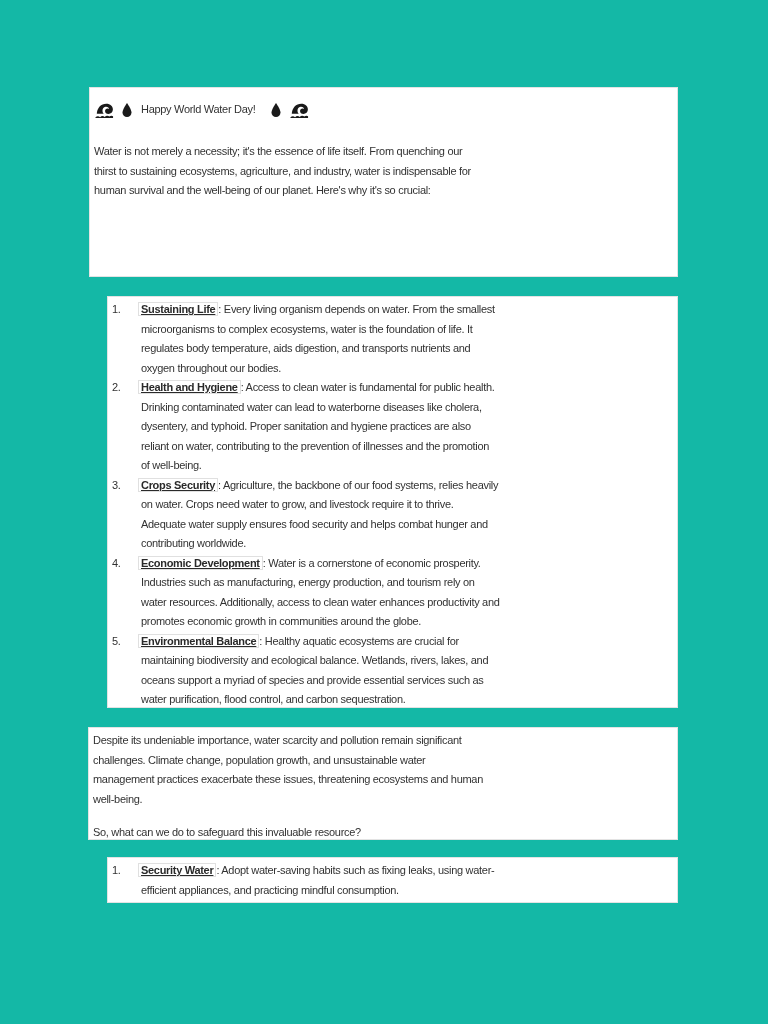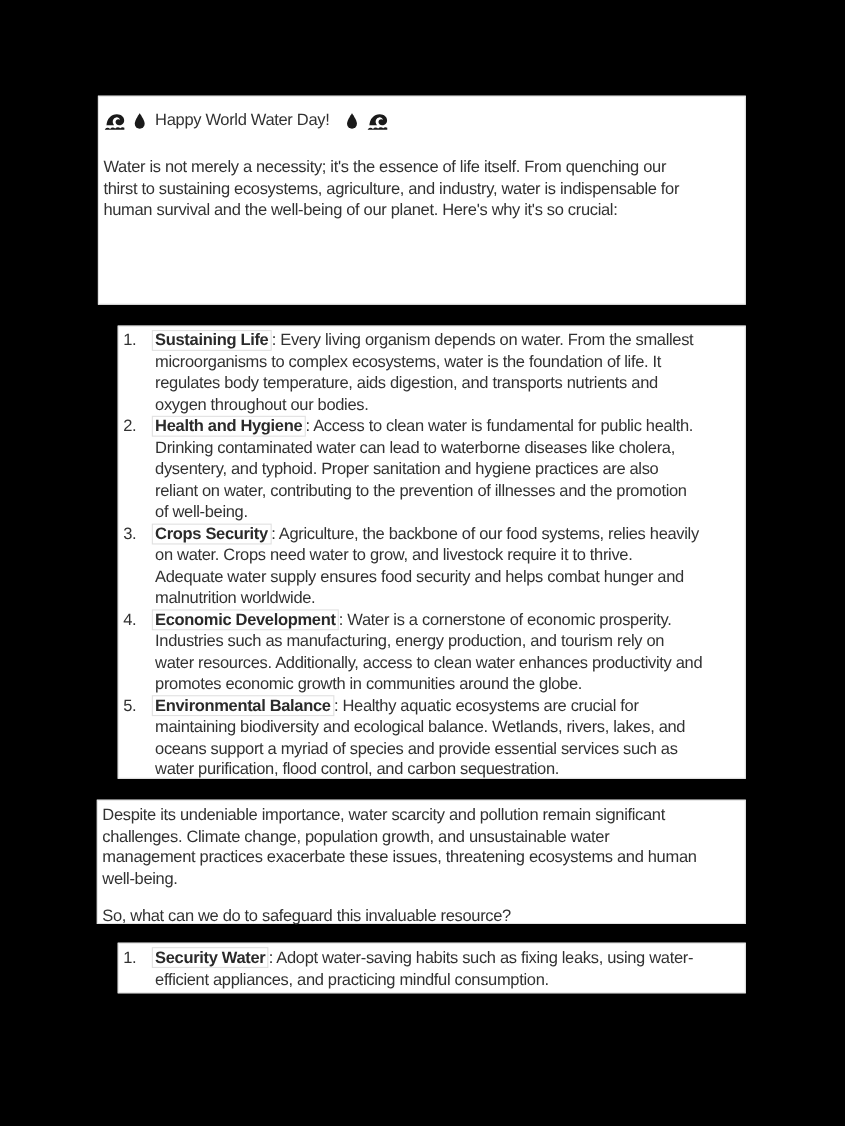--- a/index.html
+++ b/index.html
@@ -1,20 +1,20 @@
 <!DOCTYPE html>
 <html><head>
 <meta charset="utf-8">
 <style>
   * { margin:0; padding:0; box-sizing:border-box; }
   html,body { background:#ffffff; }
   .page {
-    position:relative; width:768px; height:1024px; background:#000000;
+    position:relative; width:768px; height:1024px; background:#14b8a6;
     font-family:"Liberation Sans","DejaVu Sans",sans-serif;
-    color:#323232; font-size:15px; line-height:19.5px; letter-spacing:-0.3px;
+    color:#323232; font-size:11px; line-height:19.5px; letter-spacing:-0.3px;
     overflow:hidden;
   }
   .box { position:absolute; border:1px solid #e3e3e3; background:#ffffff; }
   .box-intro { left:89px; top:87px;  width:589px; height:190px; padding:12px 6px 0 4px; }
   .box-list1 { left:107px; top:296px; width:571px; height:412px; padding:3px 4px 0 4px; }
   .box-mid   { left:88px;  top:727px; width:590px; height:113px; padding:3px 6px 14px 4px; }
   .box-list2 { left:107px; top:857px; width:571px; height:46px;  padding:3px 4px 0 4px; }
 
   p, .rest { white-space:pre-line; }
 
@@ -27,21 +27,21 @@
 
   .box-intro p + p { }
   .box-mid p + p   { margin-top:14px; }
 
   ol { list-style:none; }
   li { display:flex; }
   li .num { width:29px; flex:0 0 29px; }
   li .content { flex:1 1 auto; min-width:0; }
   .term {
     font-weight:bold; color:#2a2a2a;
-    border:1px solid #e0e0e0; padding:0 2px; margin-left:-3px;
+    border:1px solid #e0e0e0; padding:0 2px; margin-left:-3px;text-decoration:underline;
   }
 </style>
 </head>
 <body>
 
 <div class="page">
 
   <section class="box box-intro">
     <div class="title-line">
       <span class="icon">
@@ -88,21 +88,21 @@
 Drinking contaminated water can lead to waterborne diseases like cholera,
 dysentery, and typhoid. Proper sanitation and hygiene practices are also
 reliant on water, contributing to the prevention of illnesses and the promotion
 of well-being.</span></div>
       </li>
       <li>
         <span class="num">3.</span>
         <div class="content"><span class="term">Crops Security</span><span class="rest">: Agriculture, the backbone of our food systems, relies heavily
 on water. Crops need water to grow, and livestock require it to thrive.
 Adequate water supply ensures food security and helps combat hunger and
-malnutrition worldwide.</span></div>
+contributing worldwide.</span></div>
       </li>
       <li>
         <span class="num">4.</span>
         <div class="content"><span class="term">Economic Development</span><span class="rest">: Water is a cornerstone of economic prosperity.
 Industries such as manufacturing, energy production, and tourism rely on
 water resources. Additionally, access to clean water enhances productivity and
 promotes economic growth in communities around the globe.</span></div>
       </li>
       <li>
         <span class="num">5.</span>

